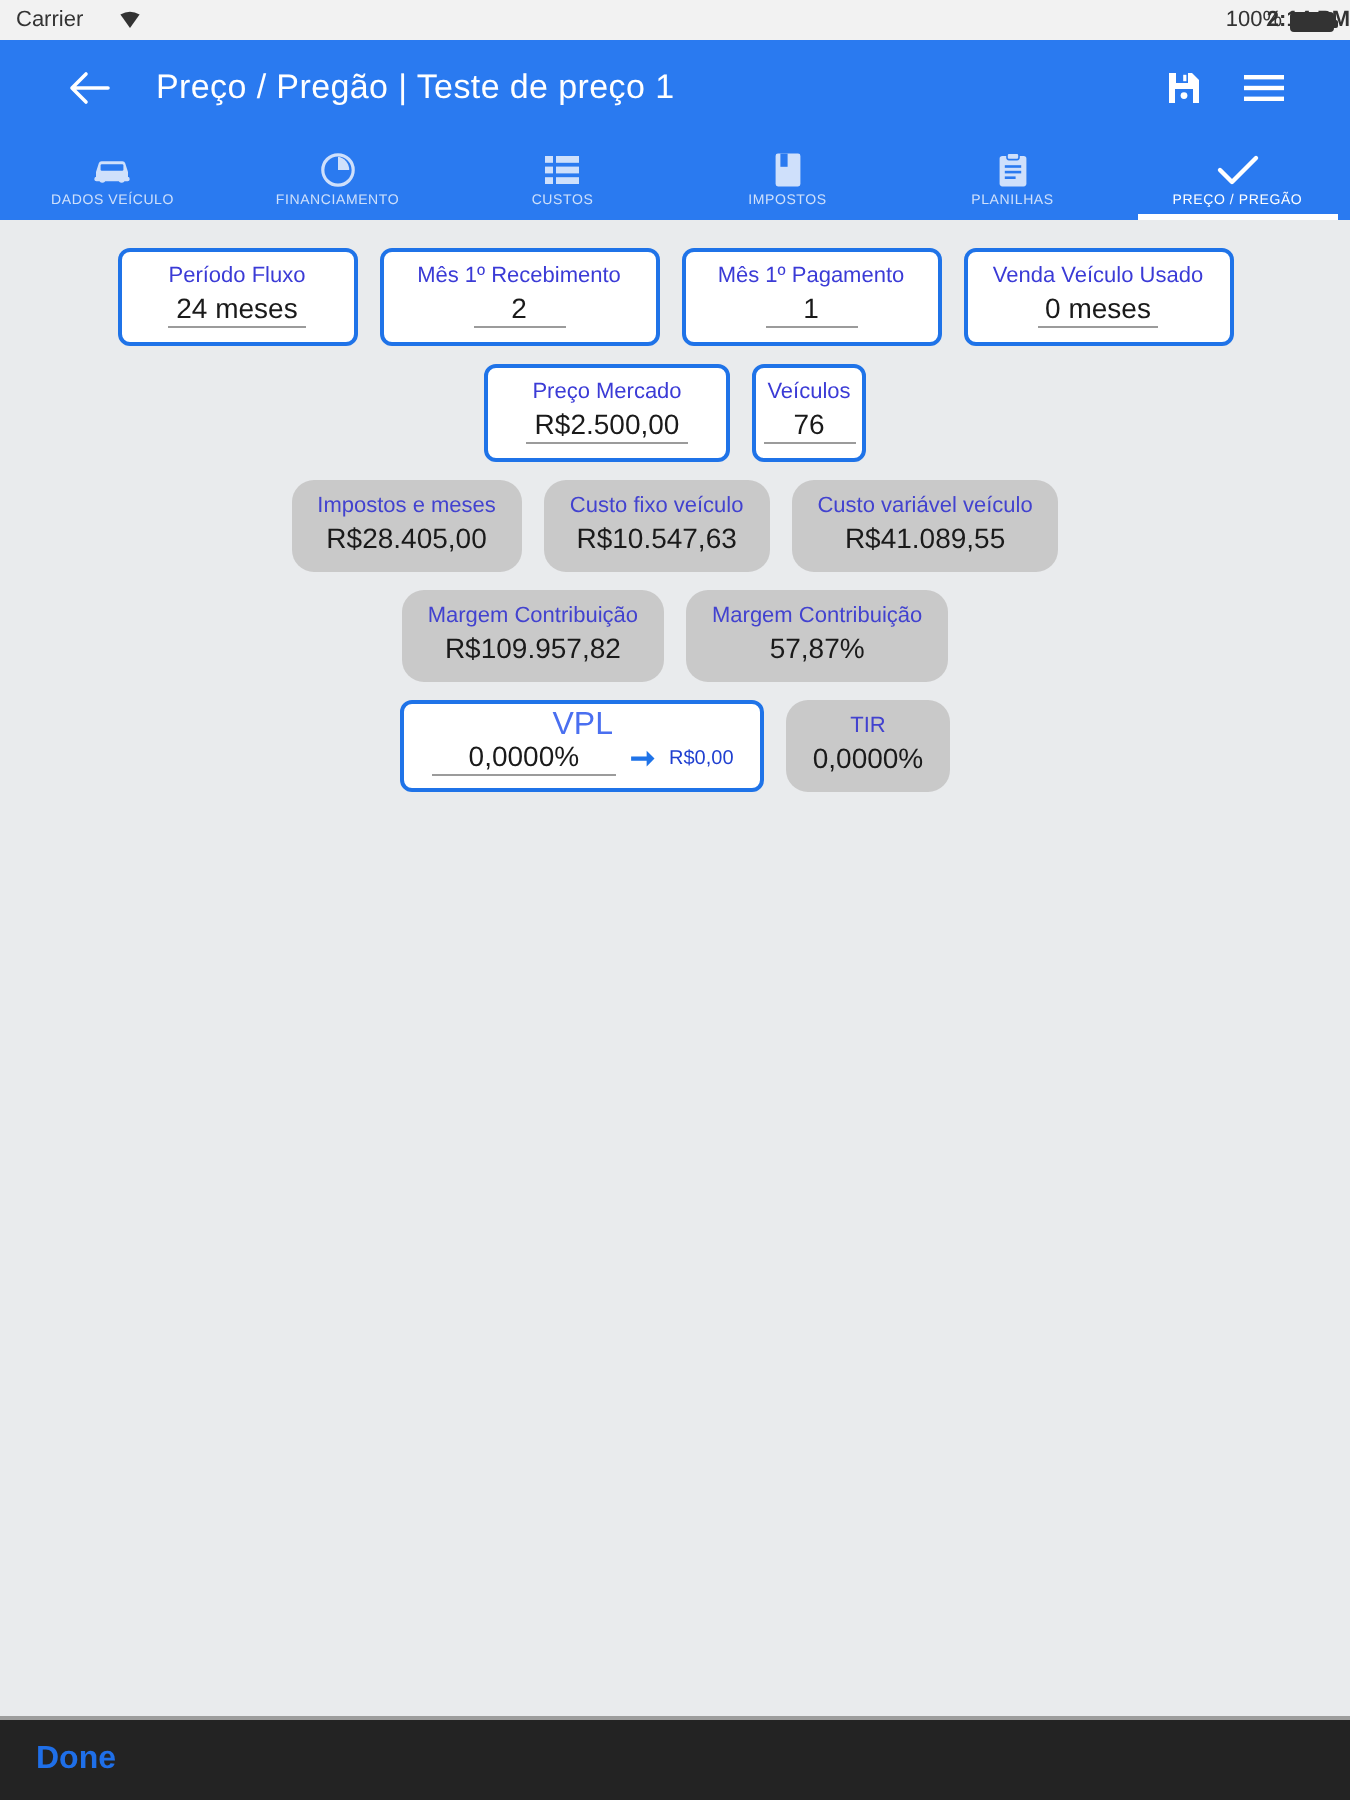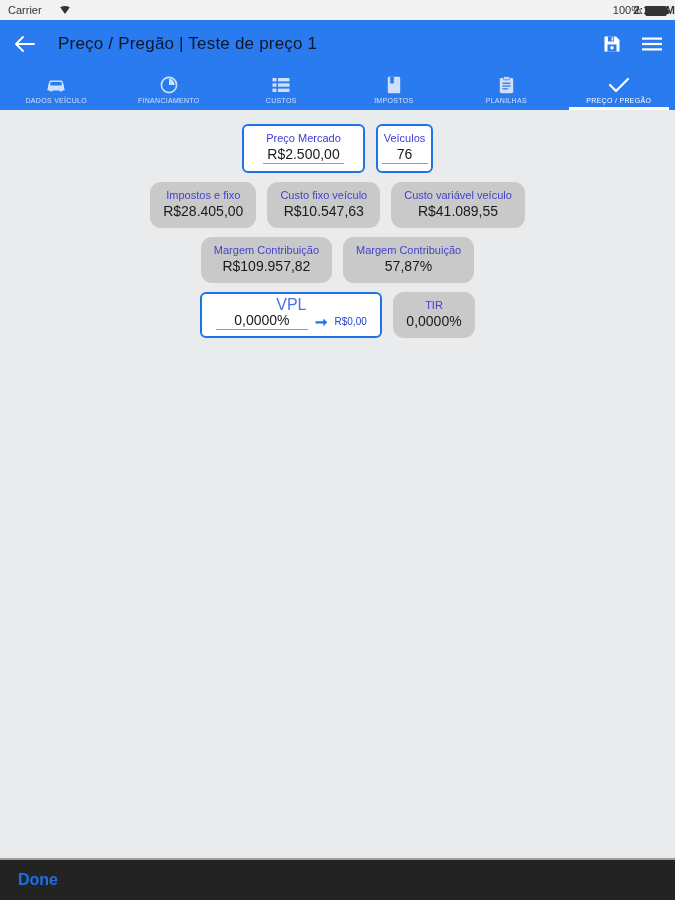--- a/index.html
+++ b/index.html
@@ -29,21 +29,21 @@
     position: relative; background: #333;
   }
   .battery:after {
     content: ""; position: absolute; right: -3px; top: 3px;
     width: 2px; height: 4px; background: #333; border-radius: 0 1px 1px 0;
   }
 
   
   .navbar {
     background: #2a7af0; height: 47px; flex: 0 0 47px;
-    display: flex; align-items: center; padding: 0 12px; color: #0f172a; justify-content: space-between;
+    display: flex; align-items: center; padding: 0 32px; color: #ffffff; justify-content: space-between;
   }
   .back-btn { width: 26px; height: 26px; display: flex; align-items: center; justify-content: center; cursor: pointer; }
   .nav-title { font-size: 17px; margin-left: 20px; letter-spacing: .2px; white-space: nowrap; }
   .nav-actions { margin-left: auto; display: flex; align-items: center; gap: 18px; }
   .nav-icon { width: 22px; height: 22px; display: flex; align-items: center; justify-content: center; cursor: pointer; }
 
   
   .tabbar {
     background: #2a7af0; height: 43px; flex: 0 0 43px;
     display: flex; align-items: stretch;
@@ -233,35 +233,53 @@
           <path d="M2 8 L8 14 L20 2" stroke="#ffffff" stroke-width="2.2" fill="none" stroke-linecap="round" stroke-linejoin="round"></path>
         </svg>
       </span>
       <span class="tab-label">PREÇO / PREGÃO</span>
     </div>
 
   </div>
 
   <div class="content">
 
+    <div class="row">
+      <div class="field w-periodo">
+        <span class="lbl">Período Fluxo</span>
+        <span class="val">24 meses</span>
+      </div>
+      <div class="field w-mes1r">
+        <span class="lbl">Mês 1º Recebimento</span>
+        <span class="val">2</span>
+      </div>
+      <div class="field w-mes1p">
+        <span class="lbl">Mês 1º Pagamento</span>
+        <span class="val">1</span>
+      </div>
+      <div class="field w-venda">
+        <span class="lbl">Venda Veículo Usado</span>
+        <span class="val">0 meses</span>
+      </div>
+    </div>
 
     <div class="row">
       <div class="field w-preco">
         <span class="lbl">Preço Mercado</span>
         <span class="val">R$2.500,00</span>
       </div>
       <div class="field w-veic">
         <span class="lbl">Veículos</span>
         <span class="val">76</span>
       </div>
     </div>
 
     <div class="row">
       <div class="pill">
-        <span class="lbl">Impostos e fixo</span>
+        <span class="lbl">Impostos e meses</span>
         <span class="val">R$28.405,00</span>
       </div>
       <div class="pill">
         <span class="lbl">Custo fixo veículo</span>
         <span class="val">R$10.547,63</span>
       </div>
       <div class="pill">
         <span class="lbl">Custo variável veículo</span>
         <span class="val">R$41.089,55</span>
       </div>

